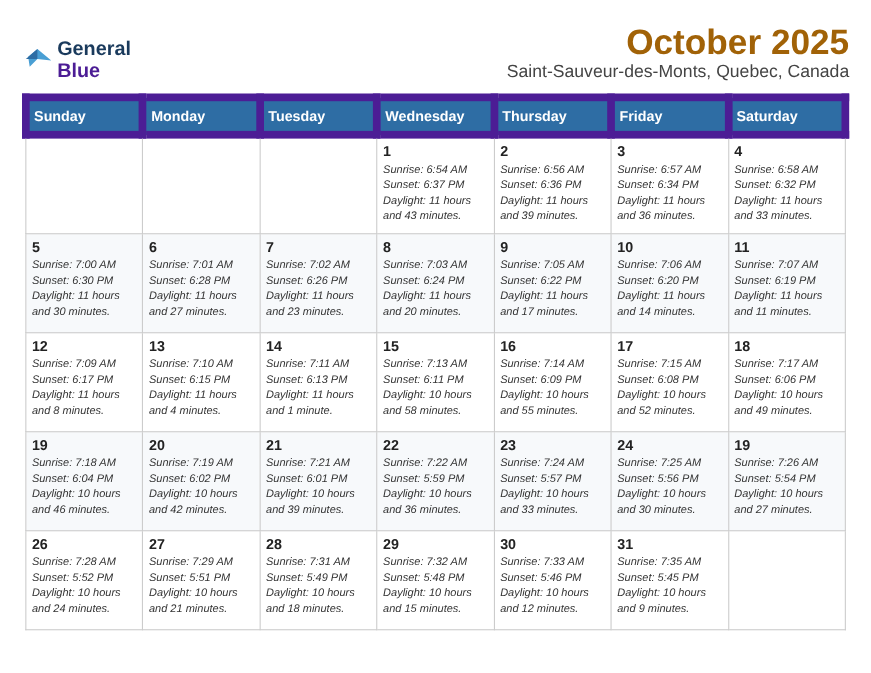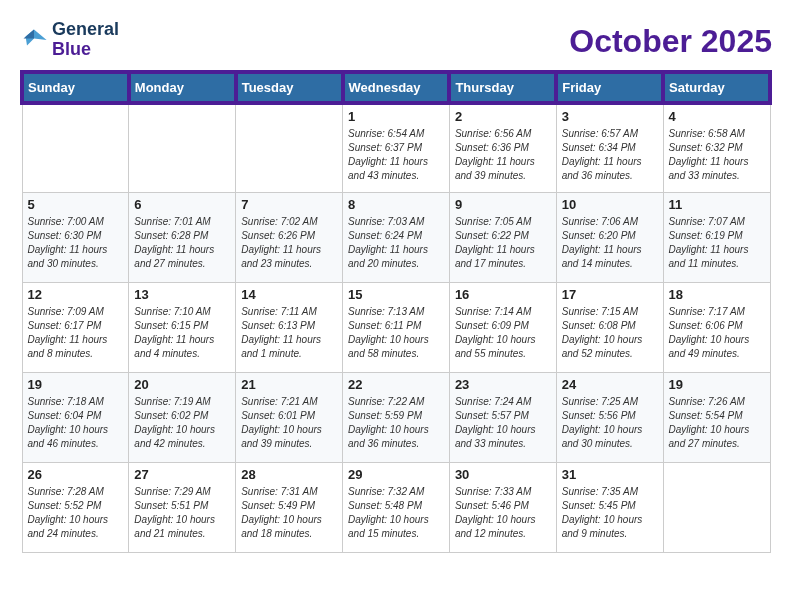--- a/index.html
+++ b/index.html
@@ -33,39 +33,39 @@
     .logo-bird {
       width: 28px;
       height: 28px;
     }
     .title-area {
       text-align: right;
     }
     .month-title {
       font-size: 32px;
       font-weight: bold;
-      color: #4c1d95;
+      color: #a16207;
     }
     .location-title {
       font-size: 16px;
       color: #444;
     }
     table {
       width: 100%;
       border-collapse: collapse;
       table-layout: fixed;
     }
     thead th {
       background-color: #2e6da4;
       color: #fff;
       font-size: 13px;
       font-weight: bold;
       padding: 6px 4px;
       text-align: left;
-      border: 4px solid #4c1d95;
+      border: 7px solid #4c1d95;
     }
     tbody td {
       border: 1px solid #ccc;
       vertical-align: top;
       padding: 4px 5px;
       font-size: 10.5px;
       color: #222;
       height: 90px;
     }
     .cell-day {
@@ -96,20 +96,21 @@
       <polygon points="20,5 5,18 20,18" fill="#2e6da4"></polygon>
     </svg>
     <div>
       <div class="logo-text">
         General<br><span>Blue</span>
       </div>
     </div>
   </div>
   <div class="title-area">
     <div class="month-title">October 2025</div>
+    <div class="location-title">Saint-Sauveur-des-Monts, Quebec, Canada</div>
   </div>
 </div>
 
 <table>
   <thead>
     <tr id="header-row">
         <th>Sunday</th>
         <th>Monday</th>
         <th>Tuesday</th>
         <th>Wednesday</th>

